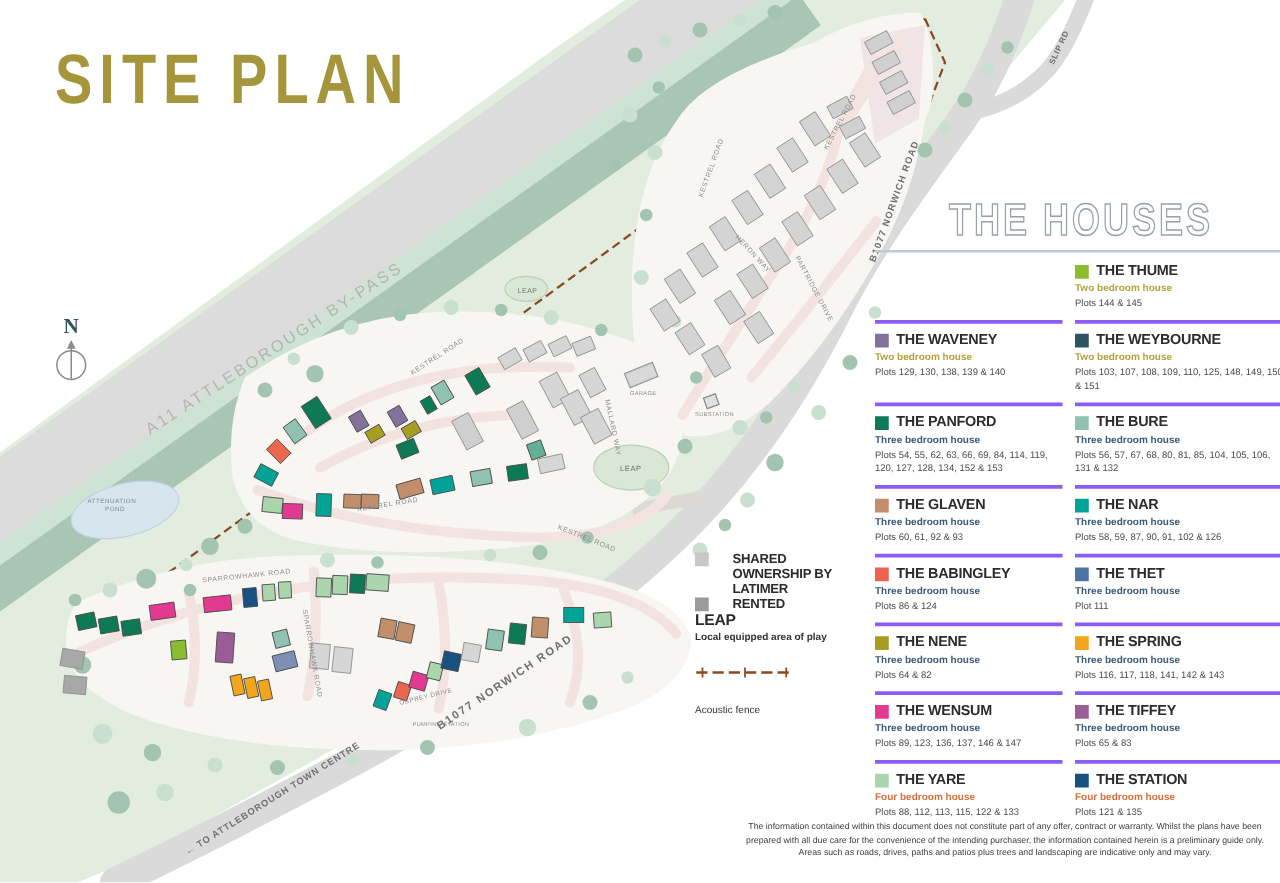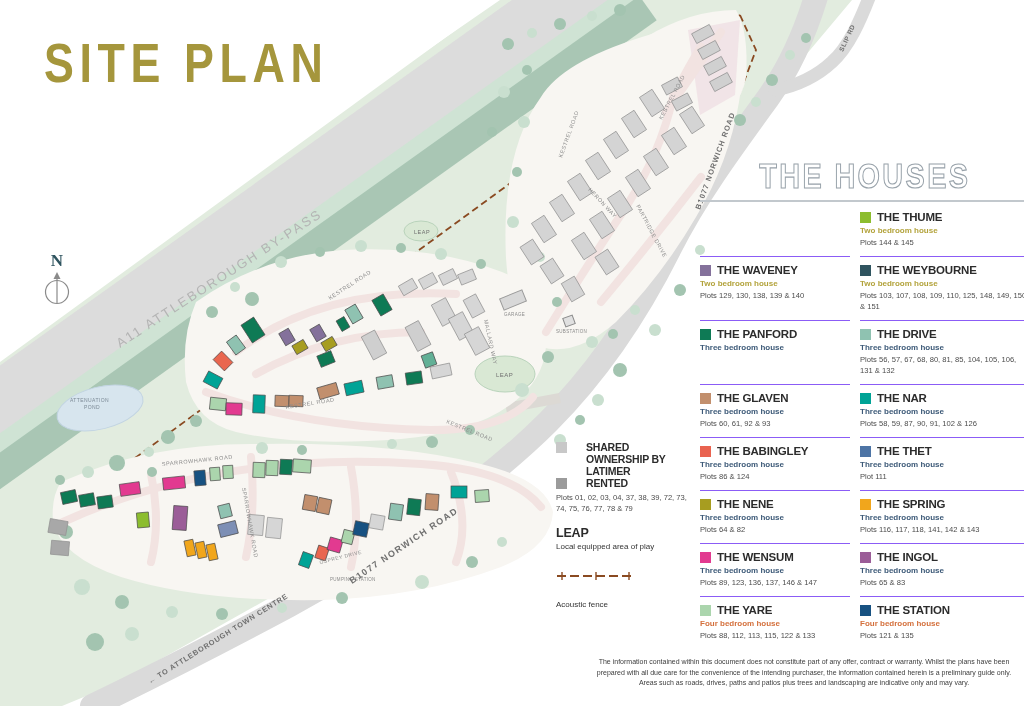--- a/index.html
+++ b/index.html
@@ -6,33 +6,33 @@
   .page{position:relative;width:1024px;height:706px;background:#fff;overflow:hidden;
         font-family:"Liberation Sans",sans-serif;}
   #map{position:absolute;left:0;top:0;width:1024px;height:706px;}
   .title{position:absolute;left:44px;top:30px;font-size:56px;font-weight:700;color:#a5963c;
          letter-spacing:7px;transform:scaleX(0.8);transform-origin:left top;white-space:nowrap;}
   .legend{position:absolute;left:700px;top:156px;width:330px;}
   .legend-header svg{display:block;}
   .divider{border-top:2px solid #c2c8cd;margin:2px 0 2px;}
   .houses-grid{display:grid;grid-template-columns:150px 1fr;column-gap:10px;}
   .cell{padding:7px 0 8px;}
-  .cell.bt{border-top:1px solid #8b5cf6;}
+  .cell.bt{border-top:3px solid #8b5cf6;}
   .h-head{display:flex;align-items:center;gap:6px;}
   .swatch{width:11px;height:11px;flex:0 0 11px;display:inline-block;}
   .h-name{font-size:11.5px;font-weight:700;color:#2c2c2c;letter-spacing:-0.2px;white-space:nowrap;}
   .h-type{font-size:8px;font-weight:700;margin:3px 0 2px;}
   .h-plots{font-size:7.6px;color:#4c4c4c;line-height:1.45;}
   .tenure{position:absolute;left:556px;top:441px;width:133px;}
   .t-head{display:flex;align-items:flex-start;gap:19px;}
   .t-head .swatch{margin-top:1px;}
   .t-name{font-size:10.5px;font-weight:700;color:#2c2c2c;line-height:1.15;letter-spacing:-0.2px;}
   .t-plots{font-size:7.6px;color:#4c4c4c;line-height:1.45;margin:3px 0 12px;}
   .leap-label{font-size:12.5px;font-weight:700;color:#2c2c2c;letter-spacing:-0.2px;}
-  .leap-desc{font-size:8px;color:#333;margin:2px 0 16px;}
+  .leap-desc{font-size:8px;color:#333;margin:2px 0 16px;font-weight:bold;}
   .fence-label{font-size:8px;color:#333;margin-top:15px;}
   .disclaimer{position:absolute;left:588px;top:657px;width:432px;font-size:7px;line-height:1.5;
               color:#3c3c3c;text-align:center;}
 </style>
 </head>
 <body>
 
 <div class="page">
 
   <svg id="map" viewBox="0 0 1024 706">
@@ -498,25 +498,26 @@
           </div>
           <div class="h-type" style="color: rgb(179, 163, 60);">Two bedroom house</div>
           <div class="h-plots">Plots 103, 107, 108, 109, 110, 125, 148, 149, 150 &amp; 151</div>
         </div>
         <div class="cell bt">
           <div class="h-head">
             <span class="swatch" style="background: rgb(14, 122, 85);"></span>
             <span class="h-name">THE PANFORD</span>
           </div>
           <div class="h-type" style="color: rgb(61, 90, 120);">Three bedroom house</div>
+          <div class="h-plots">Plots 54, 55, 62, 63, 66, 69, 84, 114, 119, 120, 127, 128, 134, 152 &amp; 153</div>
         </div>
         <div class="cell bt">
           <div class="h-head">
             <span class="swatch" style="background: rgb(143, 194, 177);"></span>
-            <span class="h-name">THE DRIVE</span>
+            <span class="h-name">THE BURE</span>
           </div>
           <div class="h-type" style="color: rgb(61, 90, 120);">Three bedroom house</div>
           <div class="h-plots">Plots 56, 57, 67, 68, 80, 81, 85, 104, 105, 106, 131 &amp; 132</div>
         </div>
         <div class="cell bt">
           <div class="h-head">
             <span class="swatch" style="background: rgb(194, 143, 109);"></span>
             <span class="h-name">THE GLAVEN</span>
           </div>
           <div class="h-type" style="color: rgb(61, 90, 120);">Three bedroom house</div>
@@ -566,21 +567,21 @@
           <div class="h-head">
             <span class="swatch" style="background: rgb(226, 58, 144);"></span>
             <span class="h-name">THE WENSUM</span>
           </div>
           <div class="h-type" style="color: rgb(61, 90, 120);">Three bedroom house</div>
           <div class="h-plots">Plots 89, 123, 136, 137, 146 &amp; 147</div>
         </div>
         <div class="cell bt">
           <div class="h-head">
             <span class="swatch" style="background: rgb(155, 93, 152);"></span>
-            <span class="h-name">THE INGOL</span>
+            <span class="h-name">THE TIFFEY</span>
           </div>
           <div class="h-type" style="color: rgb(61, 90, 120);">Three bedroom house</div>
           <div class="h-plots">Plots 65 &amp; 83</div>
         </div>
         <div class="cell bt">
           <div class="h-head">
             <span class="swatch" style="background: rgb(171, 213, 173);"></span>
             <span class="h-name">THE YARE</span>
           </div>
           <div class="h-type" style="color: rgb(212, 112, 60);">Four bedroom house</div>
@@ -600,21 +601,20 @@
   <div class="tenure">
     <div id="tenure-list">
         <div class="t-head">
           <span class="swatch" style="background: rgb(200, 200, 200);"></span>
           <span class="t-name">SHARED OWNERSHIP BY LATIMER</span>
         </div>
         <div class="t-head">
           <span class="swatch" style="background: rgb(155, 155, 155);"></span>
           <span class="t-name">RENTED</span>
         </div>
-        <div class="t-plots">Plots 01, 02, 03, 04, 37, 38, 39, 72, 73, 74, 75, 76, 77, 78 &amp; 79</div>
       </div>
     <div class="leap-label">LEAP</div>
     <div class="leap-desc">Local equipped area of play</div>
     <svg width="80" height="10">
       <line id="fence-line" x1="1" y1="5" x2="78" y2="5" stroke="#8a4a21" stroke-width="2" stroke-dasharray="9,4"></line>
       <line x1="6" y1="1" x2="6" y2="9" stroke="#8a4a21" stroke-width="1.4"></line>
       <line x1="40" y1="1" x2="40" y2="9" stroke="#8a4a21" stroke-width="1.4"></line>
       <line x1="73" y1="1" x2="73" y2="9" stroke="#8a4a21" stroke-width="1.4"></line>
     </svg>
     <div class="fence-label">Acoustic fence</div>

